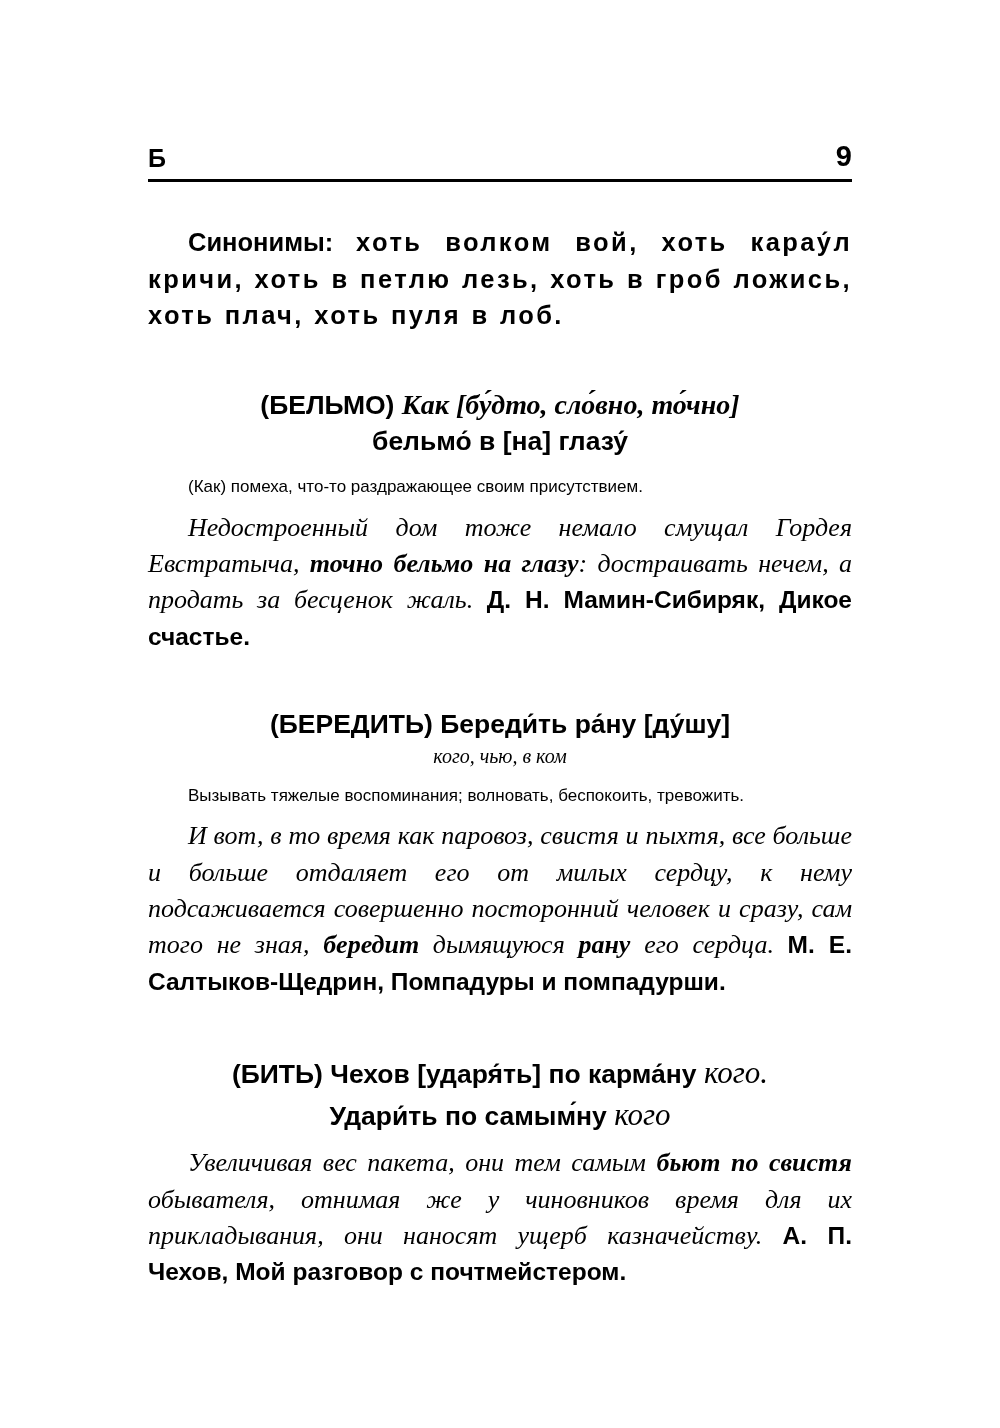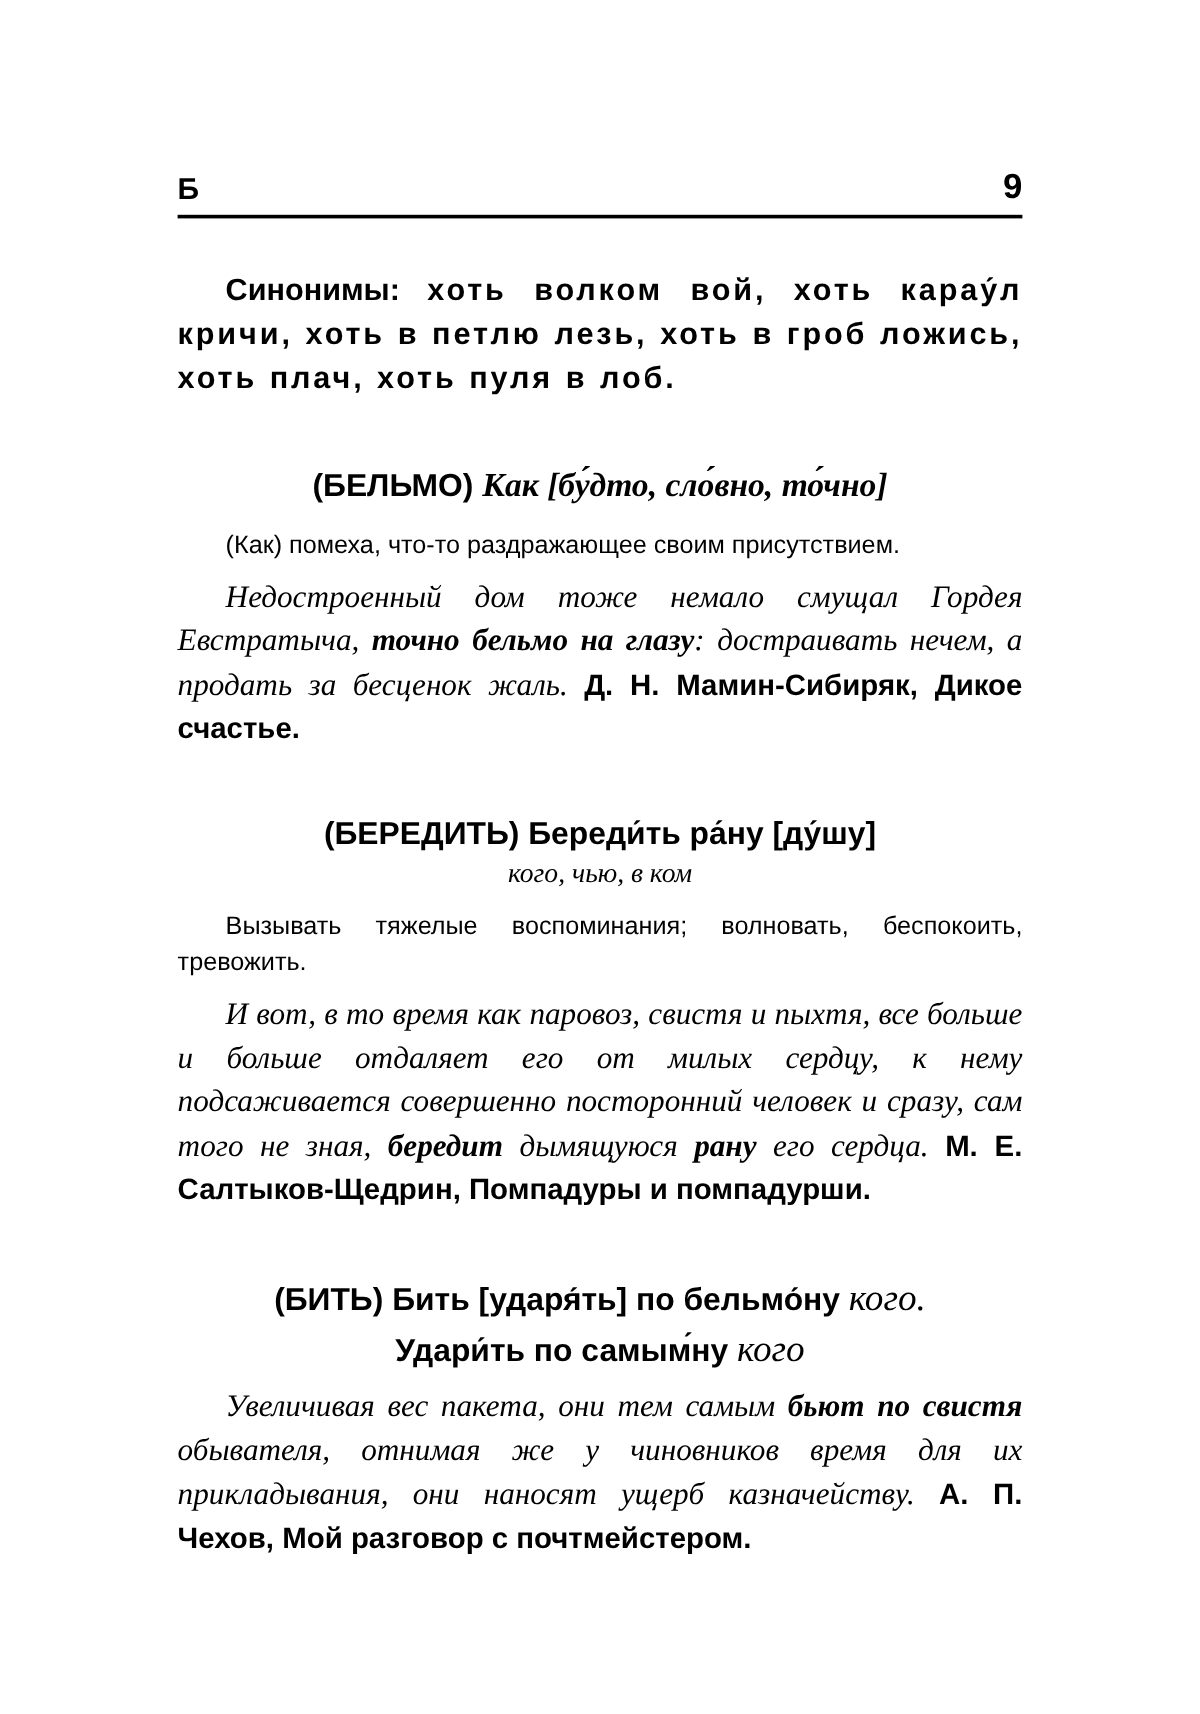--- a/index.html
+++ b/index.html
@@ -85,27 +85,27 @@
   }
   .entry-head .rom-small {
     font-family: "Liberation Serif", serif;
     font-style: italic;
     font-weight: normal;
     font-size: 31px;
   }
   .entry-sub {
     font-family: "Liberation Serif", serif;
     font-style: italic;
-    font-size: 23px;
+    font-size: 20px;
     text-align: center;
     margin: 2px 0 0 0;
   }
   .def {
     font-family: "Liberation Sans", sans-serif;
-    font-size: 21px;
+    font-size: 17px;
     line-height: 1.44;
     text-align: justify;
     margin: 16px 0 0 0;
     text-indent: 40px;
   }
   
   .cite {
     font-family: "Liberation Serif", serif;
     font-style: italic;
     font-size: 26px;
@@ -134,20 +134,21 @@
     <span class="runhead-page">9</span>
   </div>
   <div class="rule"></div>
 
   <p class="para indent syn"><span class="lead">Синонимы:</span><span> хоть волком вой, хоть карау́л кричи, хоть в петлю лезь, хоть в гроб ложись, хоть плач, хоть пуля в лоб.</span></p>
 
   <div class="entry">
     <p class="entry-head">
       <span>(БЕЛЬМО)</span>
       <span class="ital">Как [бу́дто, сло́вно, то́чно]</span><br>
+      <span>бельмо́ в [на] глазу́</span>
     </p>
     <p class="def">(Как) помеха, что-то раздражающее своим присутствием.</p>
     <p class="cite">
       <span>Недостроенный дом тоже немало смущал Гордея Евстратыча, </span><b>точно бельмо на глазу</b><span>: достраивать нечем, а продать за бесценок жаль. </span><span class="src">Д. Н. Мамин-Сибиряк, Дикое счастье.</span>
     </p>
   </div>
 
   <div class="entry">
     <p class="entry-head">
       <span>(БЕРЕДИТЬ)</span>
@@ -156,21 +157,21 @@
     <p class="entry-sub">кого, чью, в ком</p>
     <p class="def">Вызывать тяжелые воспоминания; волновать, беспокоить, тревожить.</p>
     <p class="cite">
       <span>И вот, в то время как паровоз, свистя и пыхтя, все больше и больше отдаляет его от милых сердцу, к нему подсаживается совершенно посторонний человек и сразу, сам того не зная, </span><b>бередит</b><span> дымящуюся </span><b>рану</b><span> его сердца. </span><span class="src">М. Е. Салтыков-Щедрин, Помпадуры и помпадурши.</span>
     </p>
   </div>
 
   <div class="entry">
     <p class="entry-head">
       <span>(БИТЬ)</span>
-      <span>Бить [ударя́ть] по бельмо́ну</span>
+      <span>Чехов [ударя́ть] по карма́ну</span>
       <span class="rom-small">кого.</span><br>
       <span>Удари́ть по самым́ну</span>
       <span class="rom-small">кого</span>
     </p>
     <p class="cite">
       <span>Увеличивая вес пакета, они тем самым </span><b>бьют по свистя</b><span> обывателя, отнимая же у чиновников время для их прикладывания, они наносят ущерб казначейству. </span><span class="src">А. П. Чехов, Мой разговор с почтмейстером.</span>
     </p>
   </div>
 
 </div>

